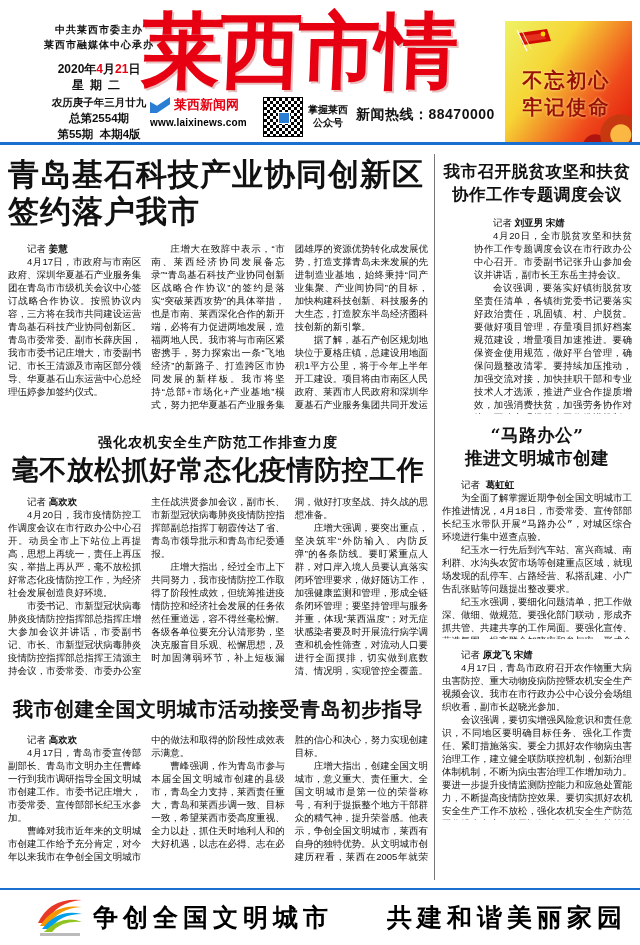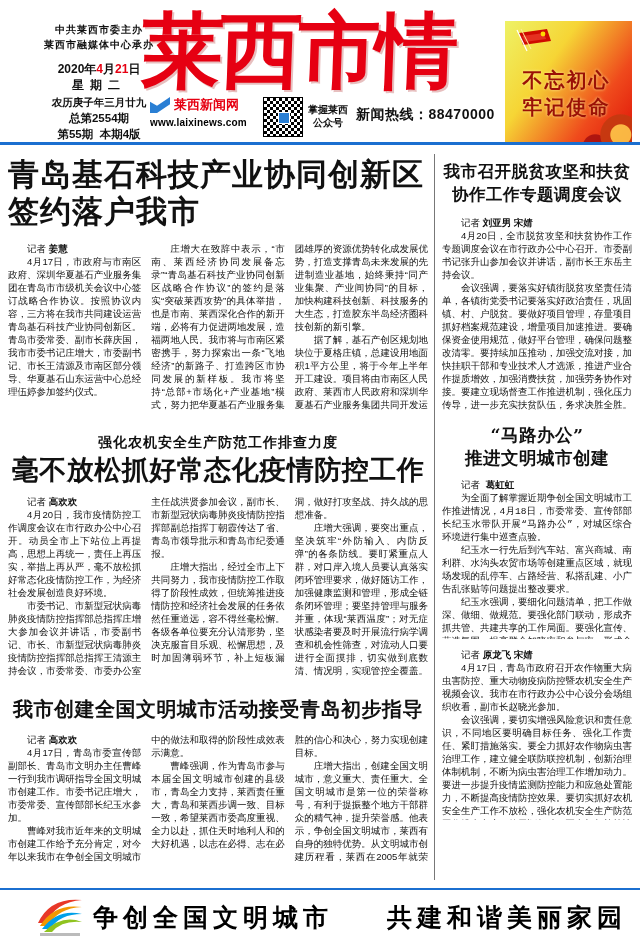--- a/index.html
+++ b/index.html
@@ -165,21 +165,21 @@
       </div>
     </div>
 
     <div class="right-col">
 
       <div>
         <div class="headline-side" style="margin-top:8px;">
           <div>我市召开脱贫攻坚和扶贫</div>
           <div>协作工作专题调度会议</div>
         </div>
-        <div class="side-body body-text" style="height:198px;margin-top:10px;">
+        <div class="side-body body-text" style="height:198px;margin-top:10px;margin-left:32px;">
           <p class="byline"><span class="rep-label">记者</span> <b>刘亚男 宋婧</b></p>
           <p>4月20日，全市脱贫攻坚和扶贫协作工作专题调度会议在市行政办公中心召开。市委副书记张升山参加会议并讲话，副市长王东岳主持会议。</p>
           <p>会议强调，要落实好镇街脱贫攻坚责任清单，各镇街党委书记要落实好政治责任，巩固镇、村、户脱贫。要做好项目管理，存量项目抓好档案规范建设，增量项目加速推进。要确保资金使用规范，做好平台管理，确保问题整改清零。要持续加压推动，加强交流对接，加快挂职干部和专业技术人才选派，推进产业合作提质增效，加强消费扶贫，加强劳务协作对接。要建立现场督查工作推进机制，强化压力传导，进一步充实扶贫队伍，务求决胜全胜。</p>
         </div>
       </div>
 
       <div>
         <div class="headline-side" style="margin-top:10px;font-size:17.5px;">
           <div>“马路办公”</div>
           <div>推进文明城市创建</div>

